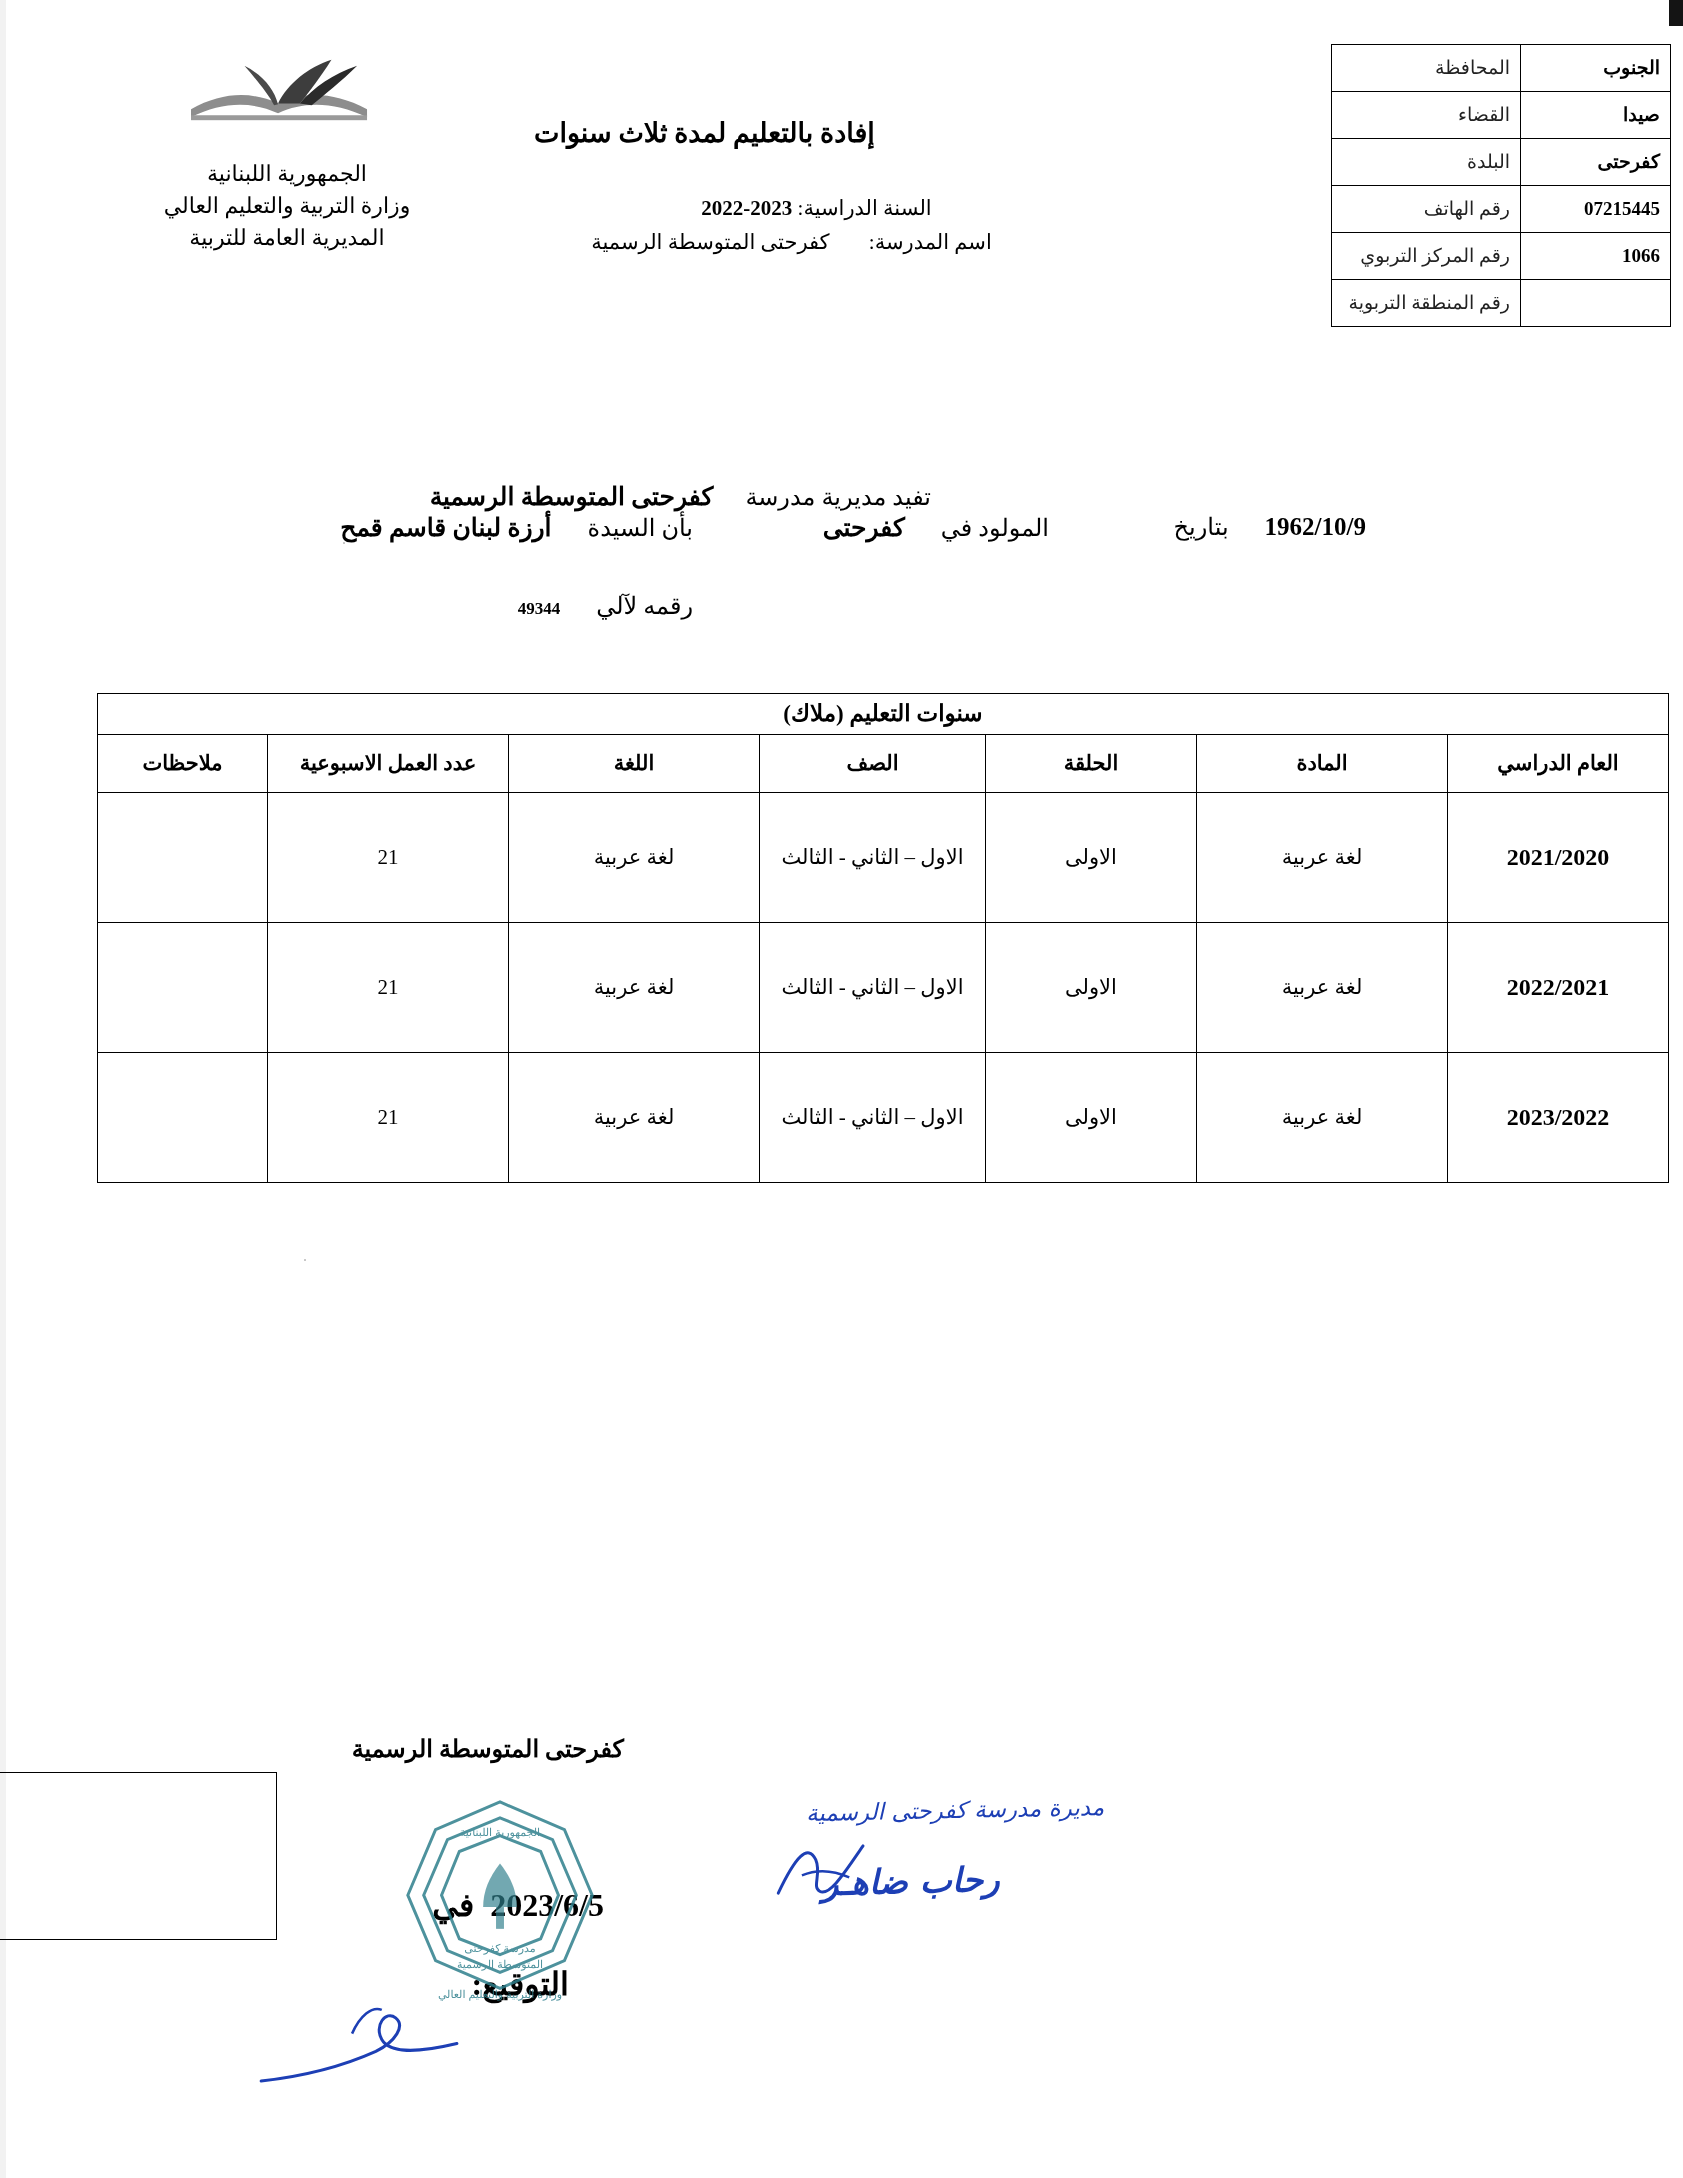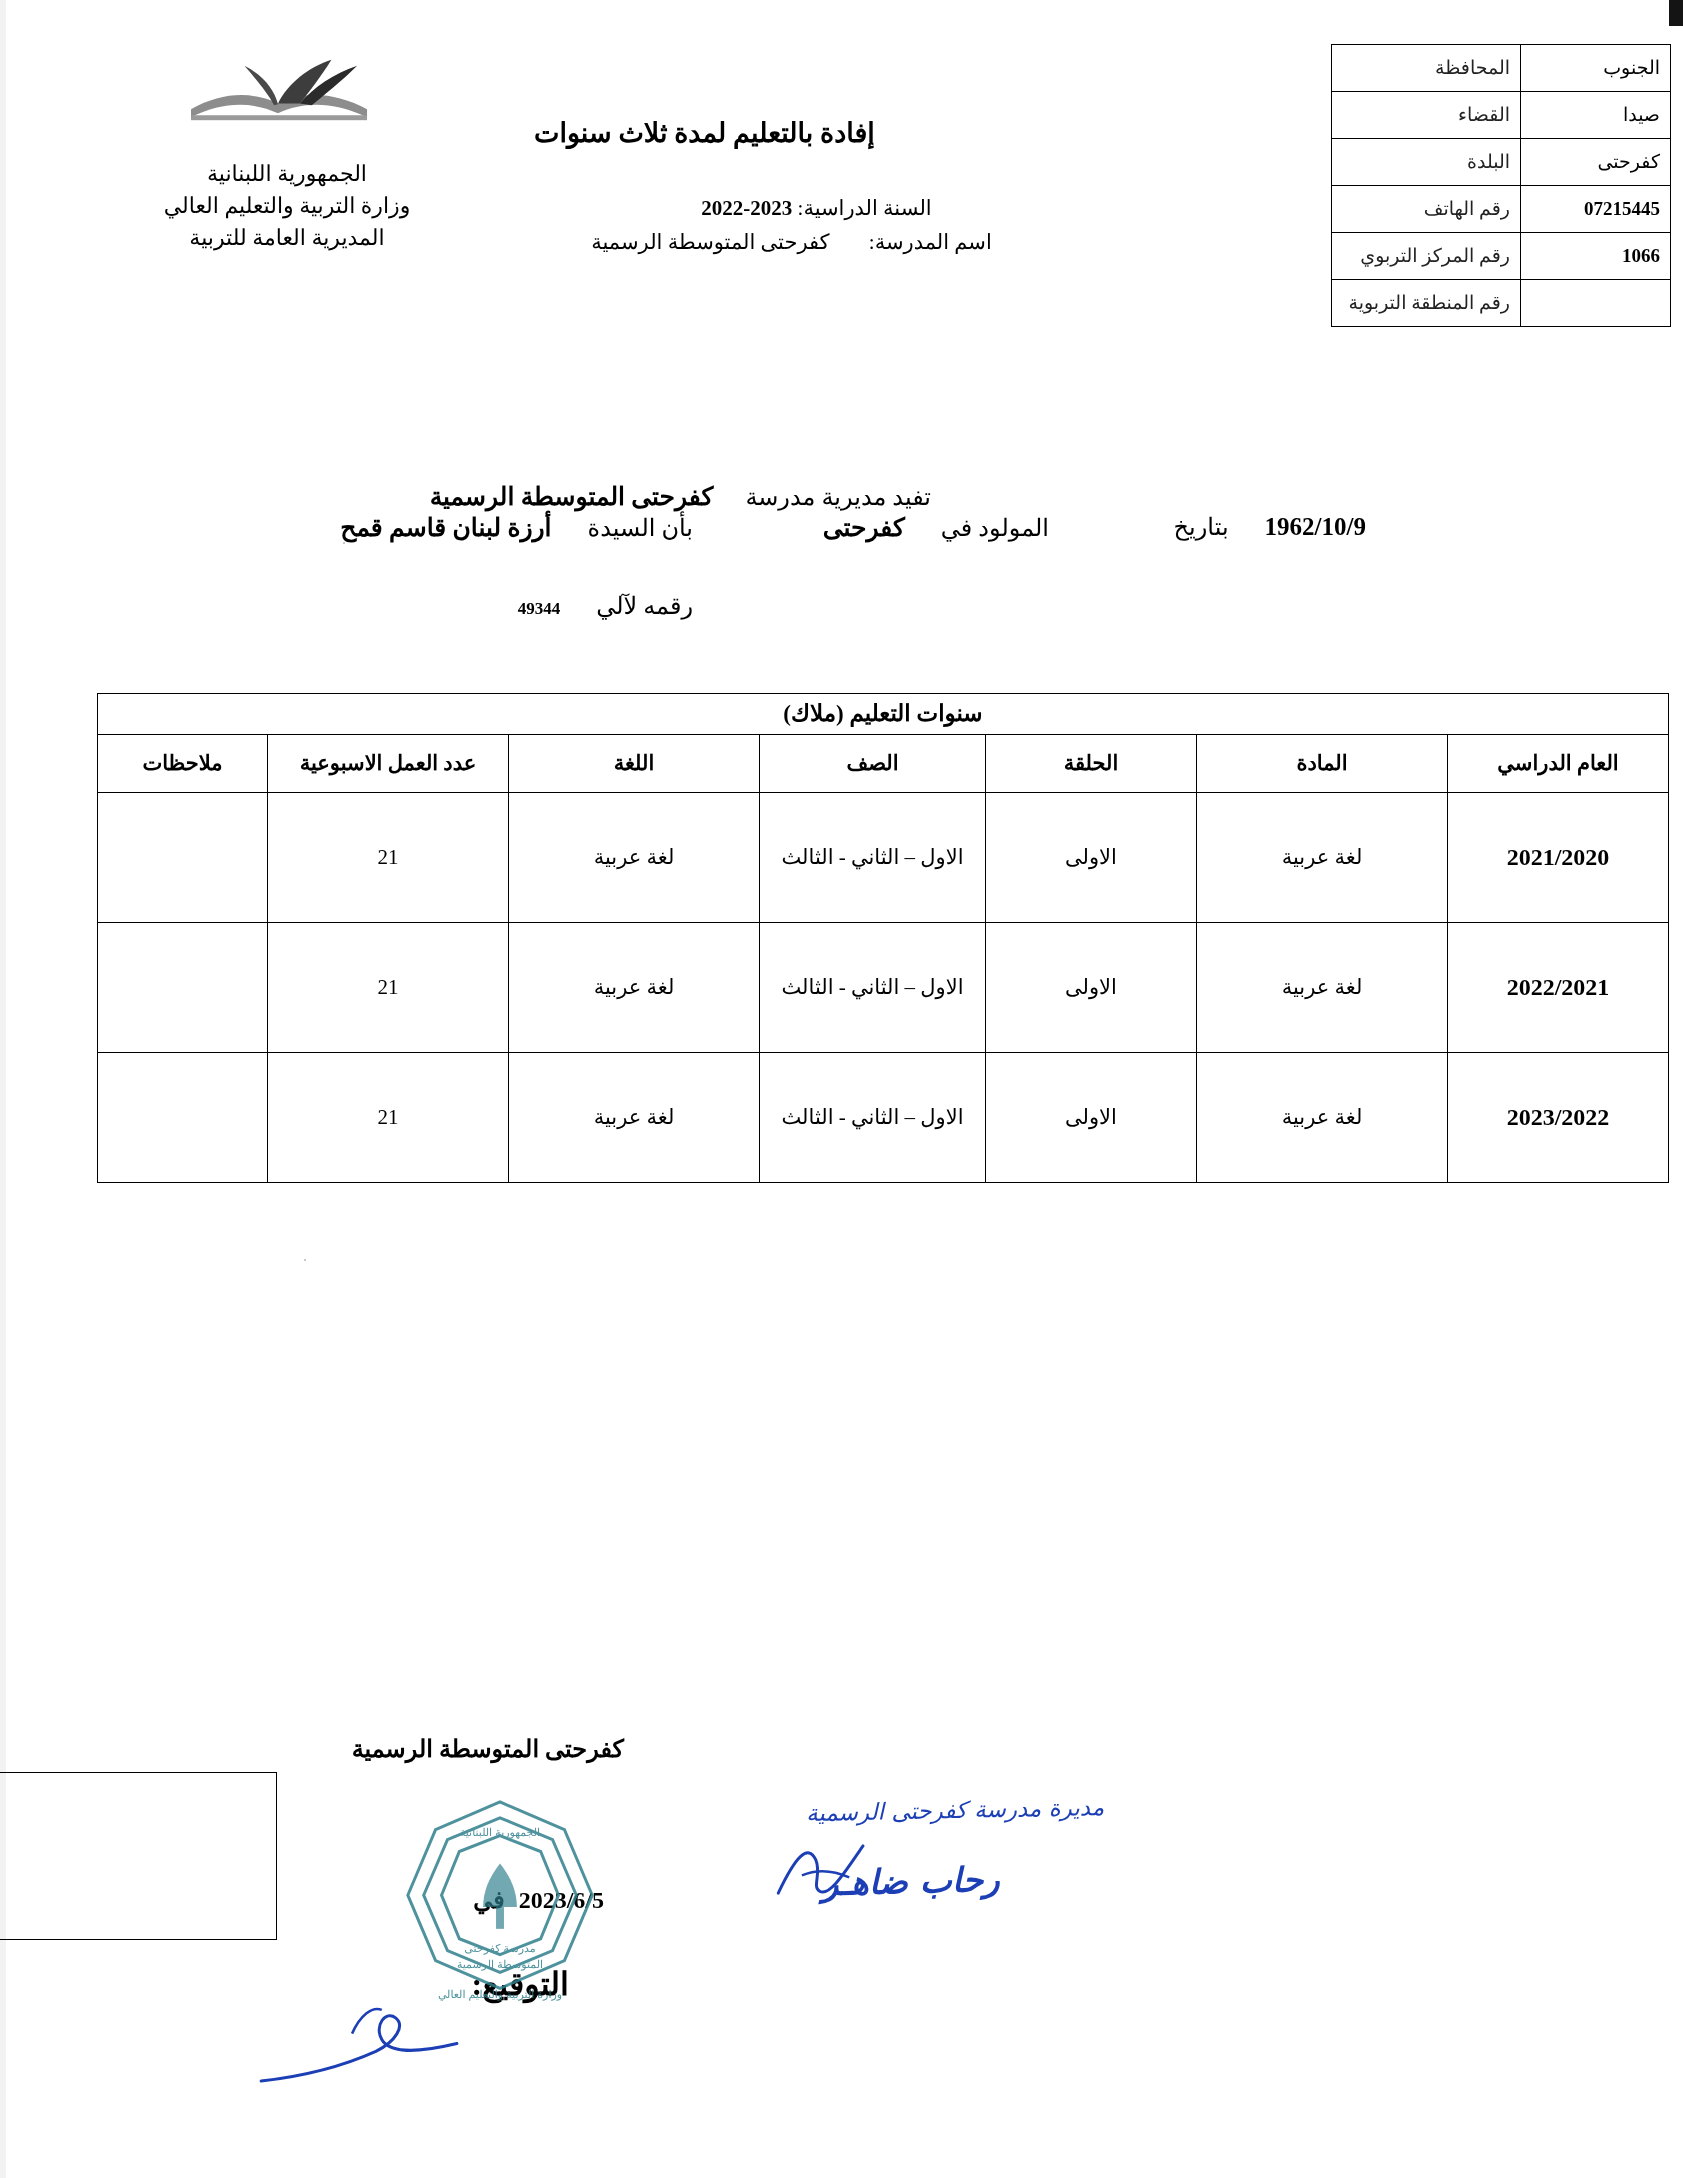--- a/index.html
+++ b/index.html
@@ -55,21 +55,21 @@
     height: 26px;
     line-height: 26px;
     white-space: nowrap;
   }
   .info-table td.label {
     width: 168px;
     color: #222;
   }
   .info-table td.value {
     width: 129px;
-    font-weight: normal;
+    font-weight: bold;
   }
   .info-table td.value.plain { font-weight: bold; }
   .info-table td.empty { }
 
   .doc-title {
     position: absolute;
     top: 117px;
     right: 733px;
     width: 416px;
     text-align: left;
@@ -186,21 +186,21 @@
     top: 1735px;
     right: 1059px;
     font-size: 24px;
     font-weight: bold;
     white-space: nowrap;
   }
   .date-footer {
     position: absolute;
     top: 1886px;
     right: 1079px;
-    font-size: 24px;
+    font-size: 32px;
     font-weight: bold;
     white-space: nowrap;
   }
   .date-footer .lbl { padding-right: 8px; }
   .signature-label {
     position: absolute;
     top: 1965px;
     right: 1114px;
     font-size: 32px;
     font-weight: bold;

